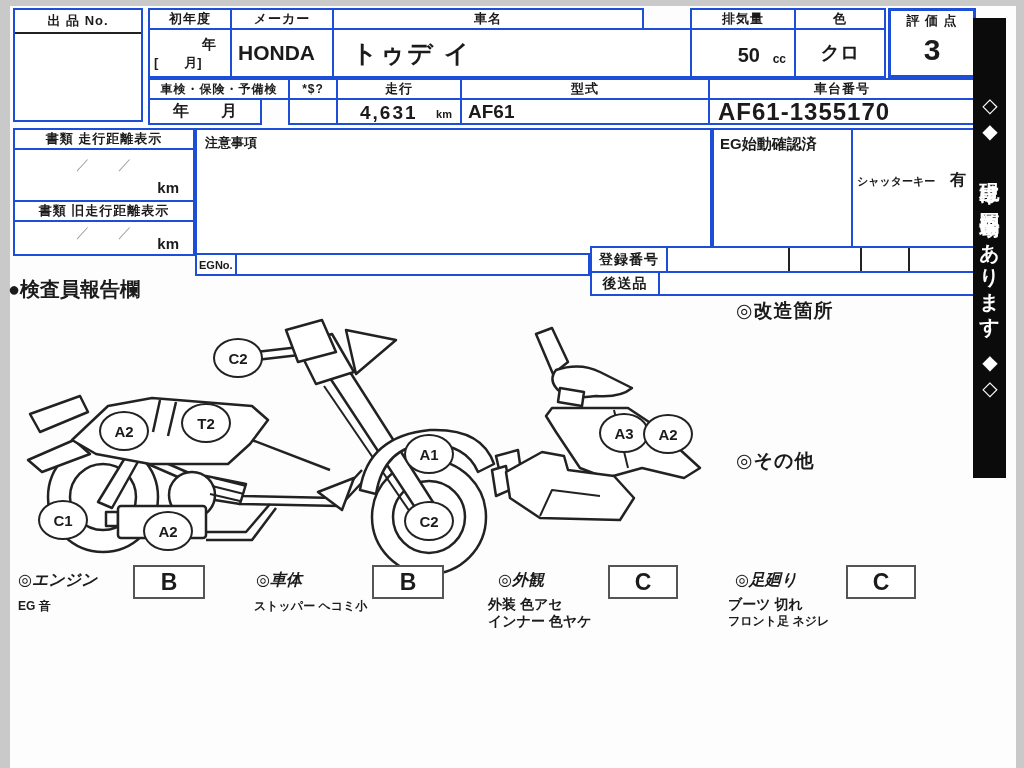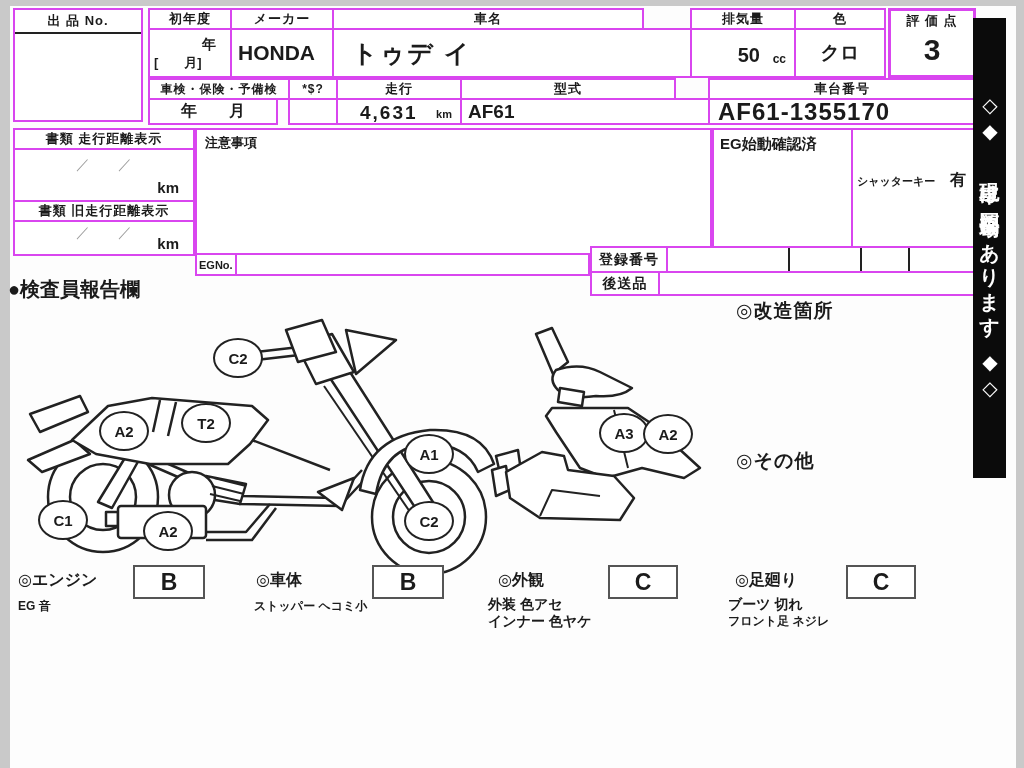--- a/index.html
+++ b/index.html
@@ -6,27 +6,27 @@
   body{
     width:1024px;height:768px;position:relative;overflow:hidden;
     background:#c9c9c9;
     font-family:"Liberation Sans","DejaVu Sans",sans-serif;
     color:#1b1b1b;
   }
   #sheet{
     position:absolute;left:10px;top:6px;width:1006px;height:762px;
     background:#fdfdfd;
   }
-  .cell{position:absolute;box-sizing:border-box;border:2px solid #d946ef;background:#fff;}
+  .cell{position:absolute;box-sizing:border-box;border:2px solid #1d4ed8;background:#fff;}
   .hdr{font-size:13px;font-weight:bold;display:flex;align-items:center;justify-content:center;letter-spacing:1px;}
   .val{display:flex;align-items:center;}
   .txt{position:absolute;white-space:nowrap;}
   .grade-box{position:absolute;box-sizing:border-box;border:2px solid #555;background:#fff;
     display:flex;align-items:center;justify-content:center;font-size:23px;font-weight:bold;}
-  .rating-label{font-size:16px;font-weight:bold;}
+  .rating-label{font-size:16px;font-weight:bold;font-style:italic;}
   .rating-note{font-size:12px;font-weight:bold;}
   .diagram-label{
     position:absolute;width:46px;height:36px;border:2.5px solid #222;border-radius:50%;
     background:#fff;display:flex;align-items:center;justify-content:center;
     font-size:15px;font-weight:bold;z-index:5;
   }
   .divider{position:absolute;background:#222;}
   #banner{
     position:absolute;left:973px;top:18px;width:33px;height:460px;background:#0b0b0b;
     display:flex;align-items:center;justify-content:center;z-index:6;
@@ -70,24 +70,24 @@
 <div class="cell" style="left:794px;top:28px;width:92px;height:50px;display:flex;align-items:center;justify-content:center;font-size:19px;font-weight:bold;">クロ</div>
 
 <div class="cell" style="left:888px;top:8px;width:88px;height:70px;border-width:3px;">
   <div class="hdr" style="position:absolute;left:0;top:0;width:100%;height:20px;">評 価 点</div>
   <div style="position:absolute;left:0;top:22px;width:100%;text-align:center;font-size:30px;font-weight:bold;">3</div>
 </div>
 
 <div class="cell hdr" style="left:148px;top:78px;width:142px;height:22px;font-size:12px;">車検・保険・予備検</div>
 <div class="cell hdr" style="left:288px;top:78px;width:50px;height:22px;font-size:12px;">*$?</div>
 <div class="cell hdr" style="left:336px;top:78px;width:126px;height:22px;">走行</div>
-<div class="cell hdr" style="left:460px;top:78px;width:216px;height:22px;">型式</div>
+<div class="cell hdr" style="left:460px;top:78px;width:250px;height:22px;">型式</div>
 <div class="cell hdr" style="left:708px;top:78px;width:268px;height:22px;">車台番号</div>
 
-<div class="cell" style="left:148px;top:98px;width:130px;height:27px;display:flex;align-items:center;justify-content:center;font-size:16px;font-weight:bold;">年　　月</div>
+<div class="cell" style="left:148px;top:98px;width:114px;height:27px;display:flex;align-items:center;justify-content:center;font-size:16px;font-weight:bold;">年　　月</div>
 <div class="cell" style="left:288px;top:98px;width:50px;height:27px;"></div>
 <div class="cell" style="left:336px;top:98px;width:126px;height:27px;">
   <span style="position:absolute;left:22px;top:2px;font-size:19px;font-weight:bold;letter-spacing:2px;">4,631</span>
   <span style="position:absolute;right:8px;bottom:3px;font-size:11px;font-weight:bold;">km</span>
 </div>
 <div class="cell val" style="left:460px;top:98px;width:250px;height:27px;padding-left:6px;font-size:19px;font-weight:bold;">AF61</div>
 <div class="cell val" style="left:708px;top:98px;width:268px;height:27px;padding-left:8px;font-size:24px;font-weight:bold;letter-spacing:1px;">AF61-1355170</div>
 
 <div class="cell hdr" style="left:13px;top:128px;width:182px;height:22px;font-size:13px;">書類 走行距離表示</div>
 <div class="cell" style="left:13px;top:148px;width:182px;height:54px;">

